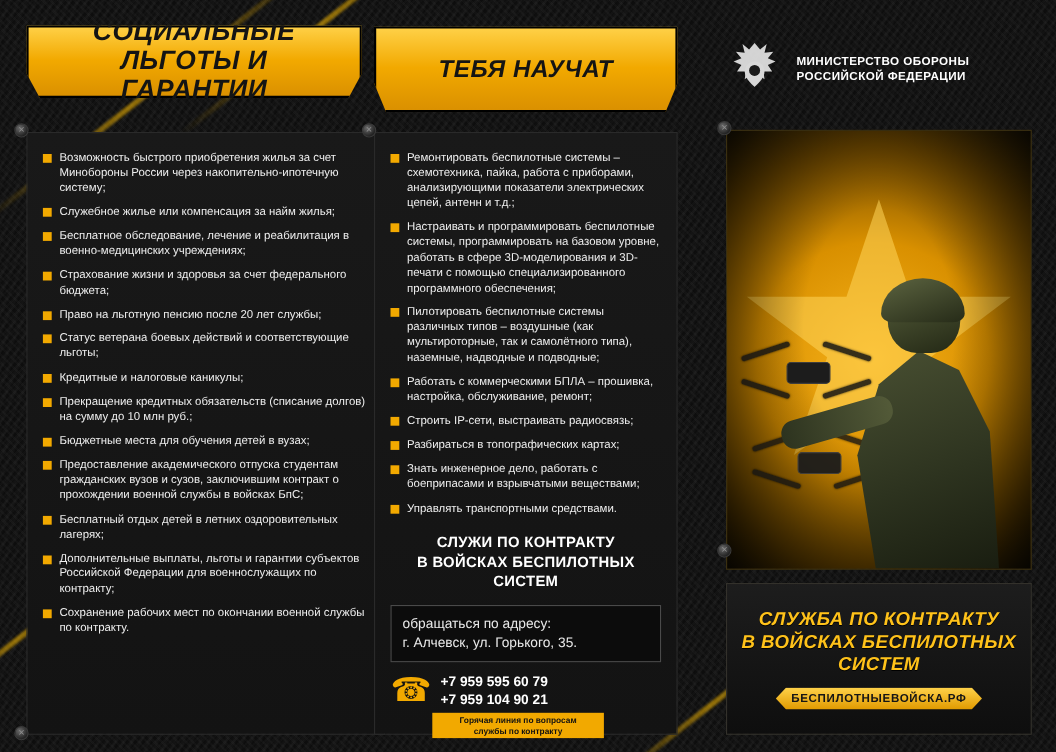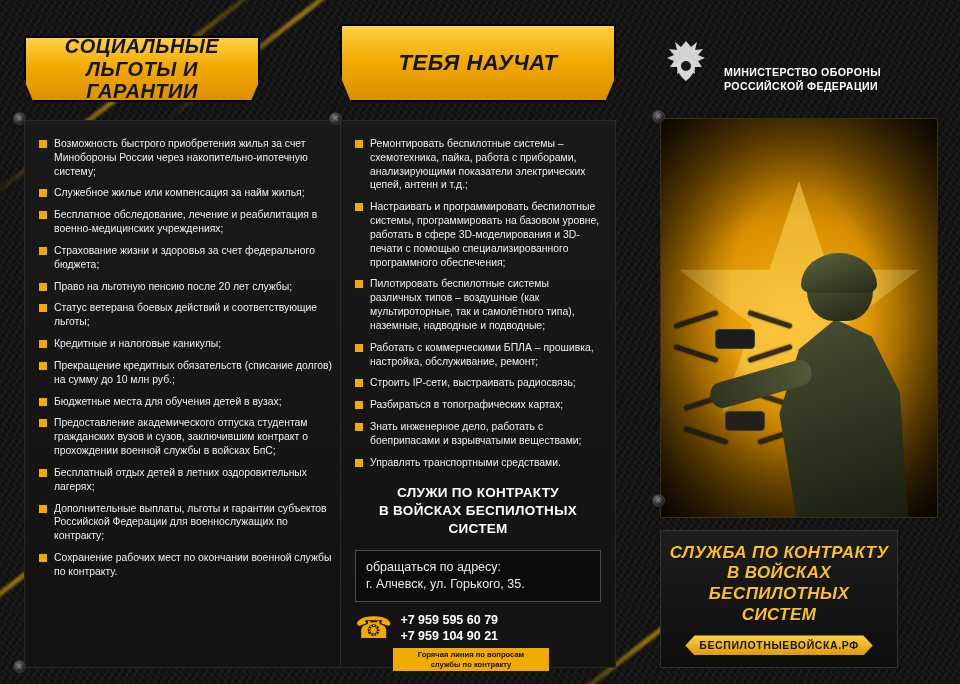--- a/index.html
+++ b/index.html
@@ -224,21 +224,21 @@
 </head>
 <body>
 
 <div id="poster">
 
   <div class="streak" style="left:-60px; top:70px;"></div>
   <div class="streak" style="left:120px; top:-10px;"></div>
   <div class="streak" style="left:520px; top:620px; width:300px;"></div>
   <div class="streak" style="left:-120px; top:560px; width:320px;"></div>
 
-  <div class="banner" style="left:24px; top:36px; width:236px; height:66px; font-size:20px;">
+  <div class="banner" style="left:24px; top:23px; width:305px; height:66px; font-size:24px;">
     <span>
       <span>СОЦИАЛЬНЫЕ</span>
       <span>ЛЬГОТЫ И ГАРАНТИИ</span>
     </span>
   </div>
 
   <div class="content-panel" style="left:24px; top:120px; width:326px; height:548px;">
     <ul class="items" id="left-list">
         <li>Возможность быстрого приобретения жилья за счет Минобороны России через накопительно-ипотечную систему;</li>
         <li>Служебное жилье или компенсация за найм жилья;</li>
@@ -293,21 +293,21 @@
       </div>
     </div>
     <div class="hotline" style="margin-left:38px;">
       <div>Горячая линия по вопросам</div>
       <div>службы по контракту</div>
     </div>
   </div>
 
   <div class="screw" style="left:329px; top:112px;"></div>
 
-  <div class="mod-block" style="left:660px; top:34px; width:280px; height:60px;align-items:flex-end;">
+  <div class="mod-block" style="left:660px; top:34px; width:280px; height:60px;">
     <svg class="emblem" viewBox="0 0 52 56">
       <g fill="#e9e9e9">
         <path d="M26 3 l5 6 6-5 -2 8 8-1 -5 6 7 3 -7 3 4 6 -8 0 1 7 -6-4 -3 8 -3-8 -6 4 1-7 -8 0 4-6 -7-3 7-3 -5-6 8 1 -2-8 6 5z" opacity=".9"></path>
         <path d="M26 20 c5 0 9 4 9 9 0 7-9 14-9 14s-9-7-9-14c0-5 4-9 9-9z" fill="#d8d8d8"></path>
       </g>
       <circle cx="26" cy="28" r="5" fill="#1a1a1a"></circle>
     </svg>
     <div class="mod-text">
       <div>МИНИСТЕРСТВО ОБОРОНЫ</div>
       <div>РОССИЙСКОЙ ФЕДЕРАЦИИ</div>
@@ -334,21 +334,21 @@
     </div>
 
     <div class="soldier">
       <div class="s-body"></div>
       <div class="s-arm"></div>
       <div class="s-head"></div>
       <div class="s-helm"></div>
     </div>
   </div>
 
-  <div class="bottom-banner" style="left:660px; top:530px; width:238px; height:138px;">
+  <div class="bottom-banner" style="left:660px; top:530px; width:278px; height:138px;">
     <div class="bt">СЛУЖБА ПО КОНТРАКТУ</div>
     <div class="bt">В ВОЙСКАХ БЕСПИЛОТНЫХ</div>
     <div class="bt">СИСТЕМ</div>
     <div class="site-chip">БЕСПИЛОТНЫЕВОЙСКА.РФ</div>
   </div>
 
   <div class="screw" style="left:652px; top:110px;"></div>
   <div class="screw" style="left:652px; top:494px;"></div>
 
 </div>

